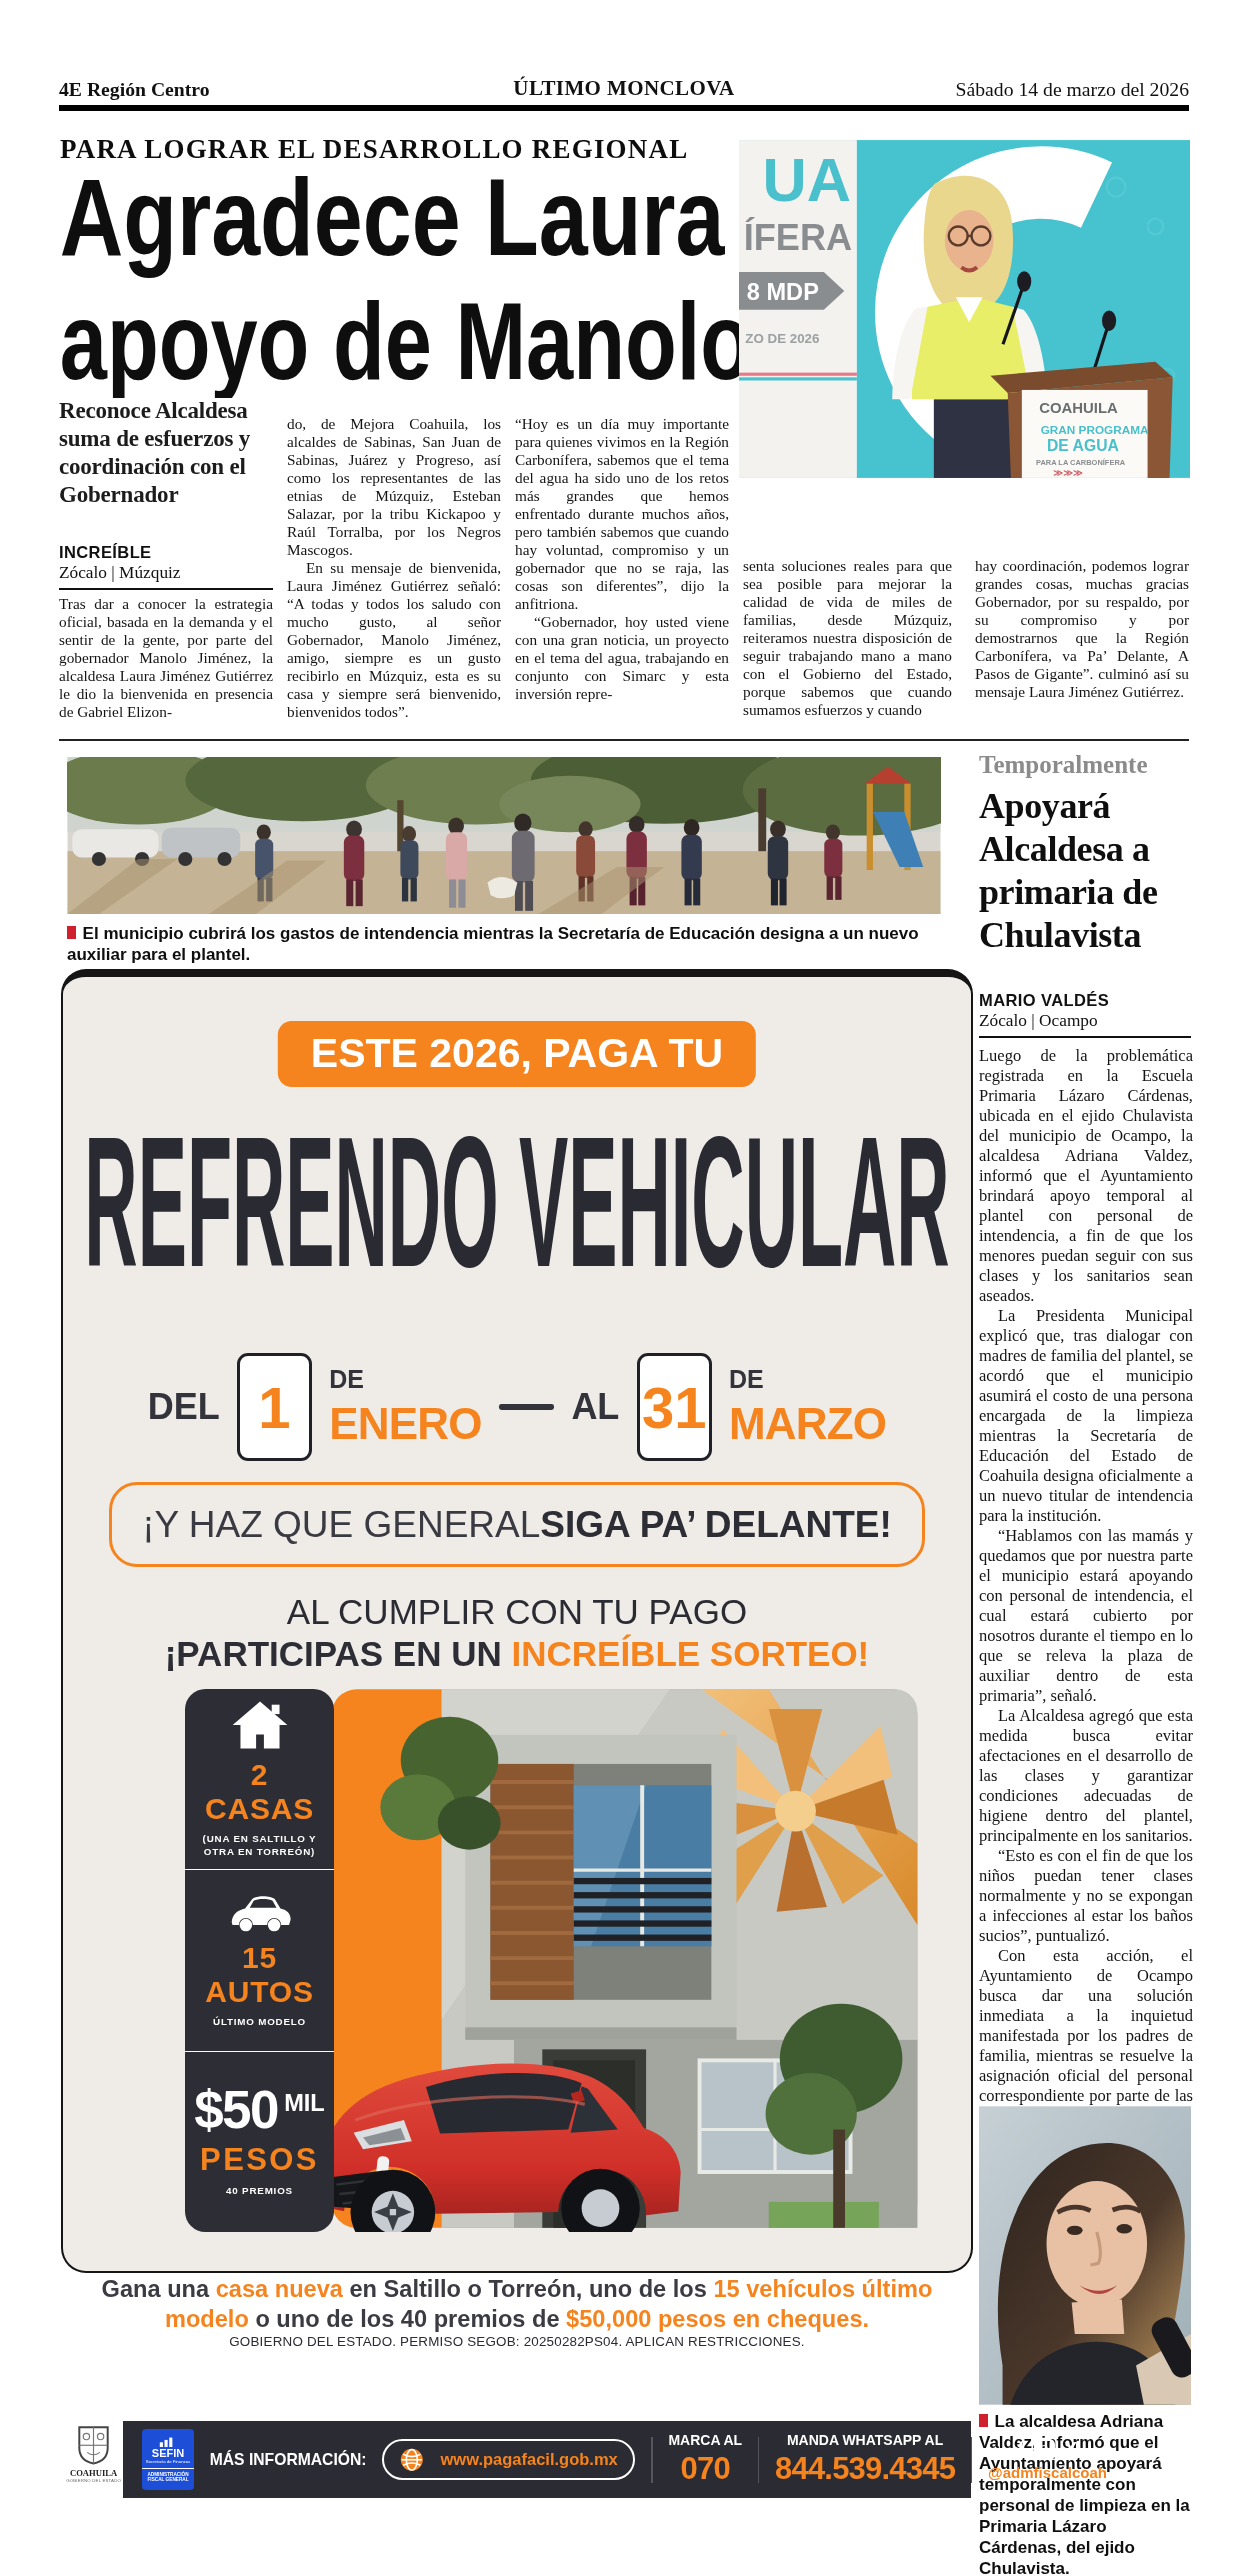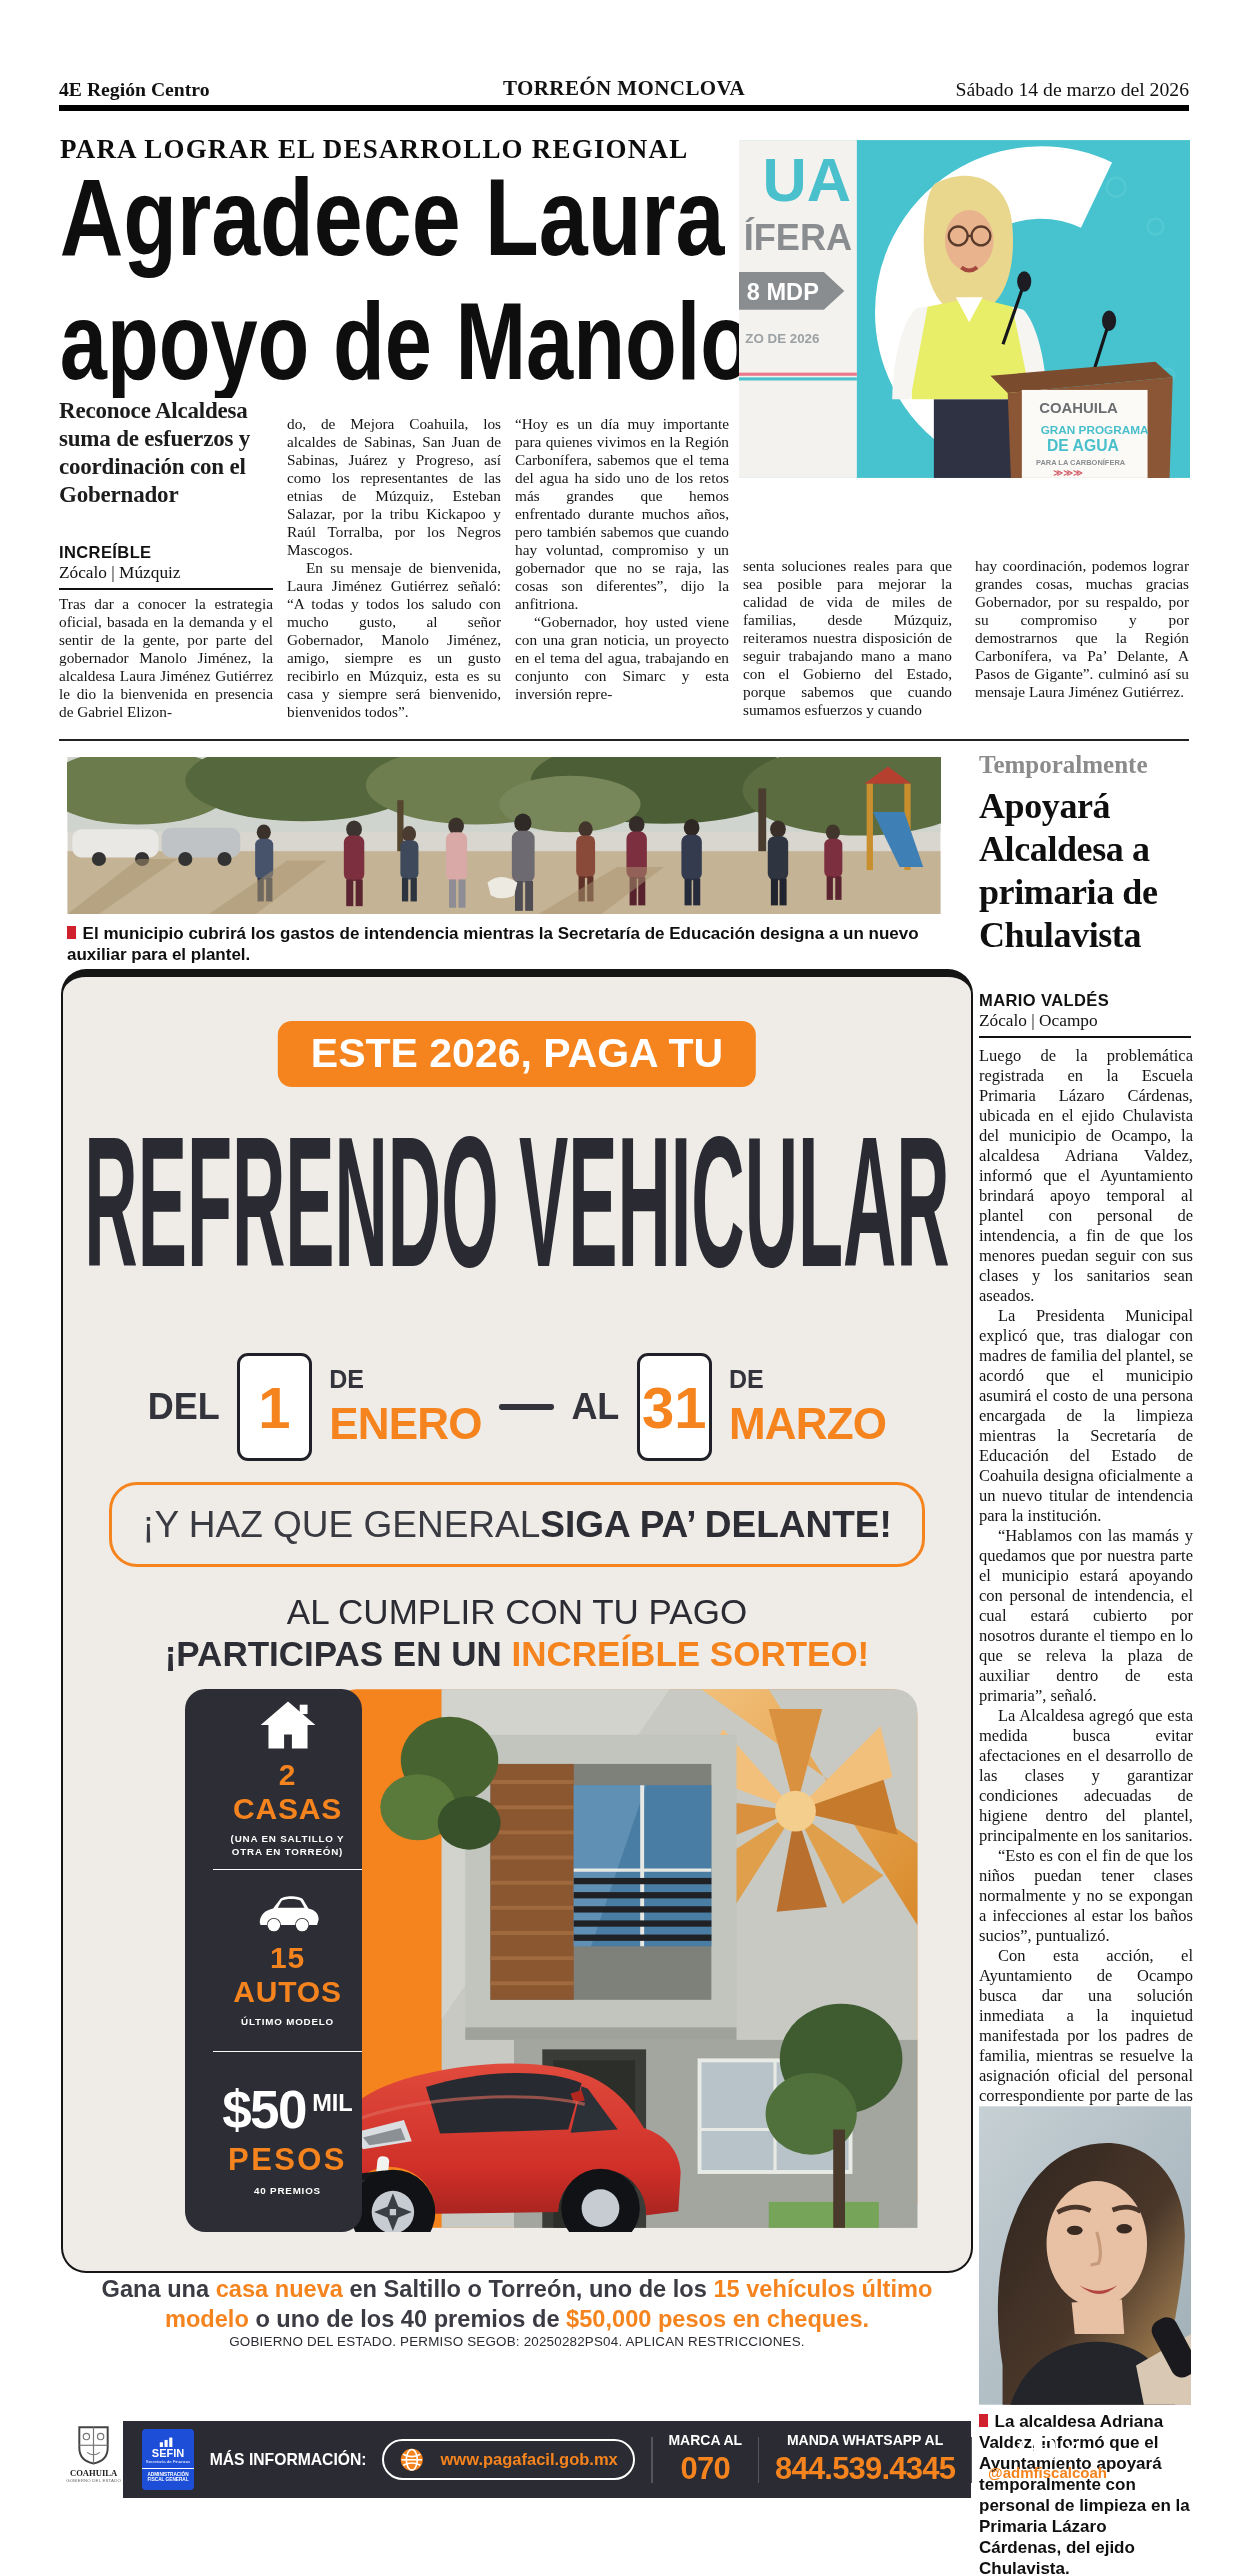--- a/index.html
+++ b/index.html
@@ -61,21 +61,21 @@
   .d-dash{width:55px;height:5.5px;background:#33333B;border-radius:2.4px;}
   .slogan{left:50%;top:505px;transform:translateX(-50%);width:810px;height:79px;border:3.9px solid #F5841E;border-radius:28px;
           display:flex;align-items:center;justify-content:center;white-space:nowrap;}
   .slogan .n{font:400 37px "Liberation Sans",sans-serif;color:#3a3a42;}
   .slogan .b{font:800 37px "Liberation Sans",sans-serif;color:#2d2d35;}
   .cumplir{left:0;right:0;top:615px;text-align:center;font:400 35px "Liberation Sans",sans-serif;color:#2b2b33;}
   .participas{left:0;right:0;top:657px;text-align:center;font:800 35px "Liberation Sans",sans-serif;color:#2d2d35;white-space:nowrap;}
   .participas .o{color:#F5841E;}
   .promo-illus{left:245px;top:712px;}
   .prize-panel{left:122px;top:712px;width:149px;height:543px;background:#2D2D35;border-radius:20.4px;
-               display:flex;flex-direction:column;padding-left:28px;}
+               display:flex;flex-direction:column;}
   .prize-sec{flex:1;display:flex;flex-direction:column;align-items:center;justify-content:center;text-align:center;padding:6.3px 7.9px;}
   .prize-sec + .prize-sec{border-top:1.6px solid #fafafa;}
   .prize-big{font:800 30px "Liberation Sans",sans-serif;color:#F5841E;letter-spacing:0.8px;margin-top:7.9px;}
   .prize-sub{font:700 9.8px/13.4px "Liberation Sans",sans-serif;color:#fff;letter-spacing:0.8px;margin-top:6.3px;}
   .money-row{display:flex;align-items:flex-start;gap:6.3px;color:#fff;}
   .money{font:800 53px/47px "Liberation Sans",sans-serif;letter-spacing:-1.6px;}
   .mil{font:800 23.6px "Liberation Sans",sans-serif;margin-top:4.7px;}
   .pesos{font:800 31px "Liberation Sans",sans-serif;color:#F5841E;letter-spacing:2.4px;margin-top:9.4px;}
   .gana{left:0;right:0;top:1297px;text-align:center;font:700 23.6px/30px "Liberation Sans",sans-serif;color:#3b3b44;padding:0 23.6px;}
   .gana .o{color:#F5841E;}
@@ -102,21 +102,21 @@
   .soc-ig::after{content:"";position:absolute;left:3.9px;top:3.9px;width:6.3px;height:6.3px;border:1.6px solid #fff;border-radius:50%;}
   .soc-x{font:700 19px "Liberation Sans",sans-serif;color:#fff;cursor:pointer;}
   .handle{font:700 15px "Liberation Sans",sans-serif;color:#F5841E;margin-top:3.1px;cursor:pointer;}
 </style>
 </head>
 <body>
 
 <div class="page">
 
   <div class="abs hd-sec">4E Región Centro</div>
-  <div class="abs hd-mast">TORREÓN MONCLOVA</div>
+  <div class="abs hd-mast">ÚLTIMO MONCLOVA</div>
   <div class="abs hd-date">Sábado 14 de marzo del 2026</div>
   <div class="abs hd-rule"></div>
 
   <div class="abs kicker1">PARA LOGRAR EL DESARROLLO REGIONAL</div>
 
   <svg class="abs" style="left:55px;top:162px;" width="712" height="236" viewBox="0 0 905 300">
     <text x="6" y="118" font-family="Liberation Sans, sans-serif" font-weight="bold" font-size="138" fill="#0e0e0e" textLength="845" lengthAdjust="spacingAndGlyphs">Agradece Laura</text>
     <text x="6" y="276" font-family="Liberation Sans, sans-serif" font-weight="bold" font-size="138" fill="#0e0e0e" textLength="880" lengthAdjust="spacingAndGlyphs">apoyo de Manolo</text>
   </svg>
 

